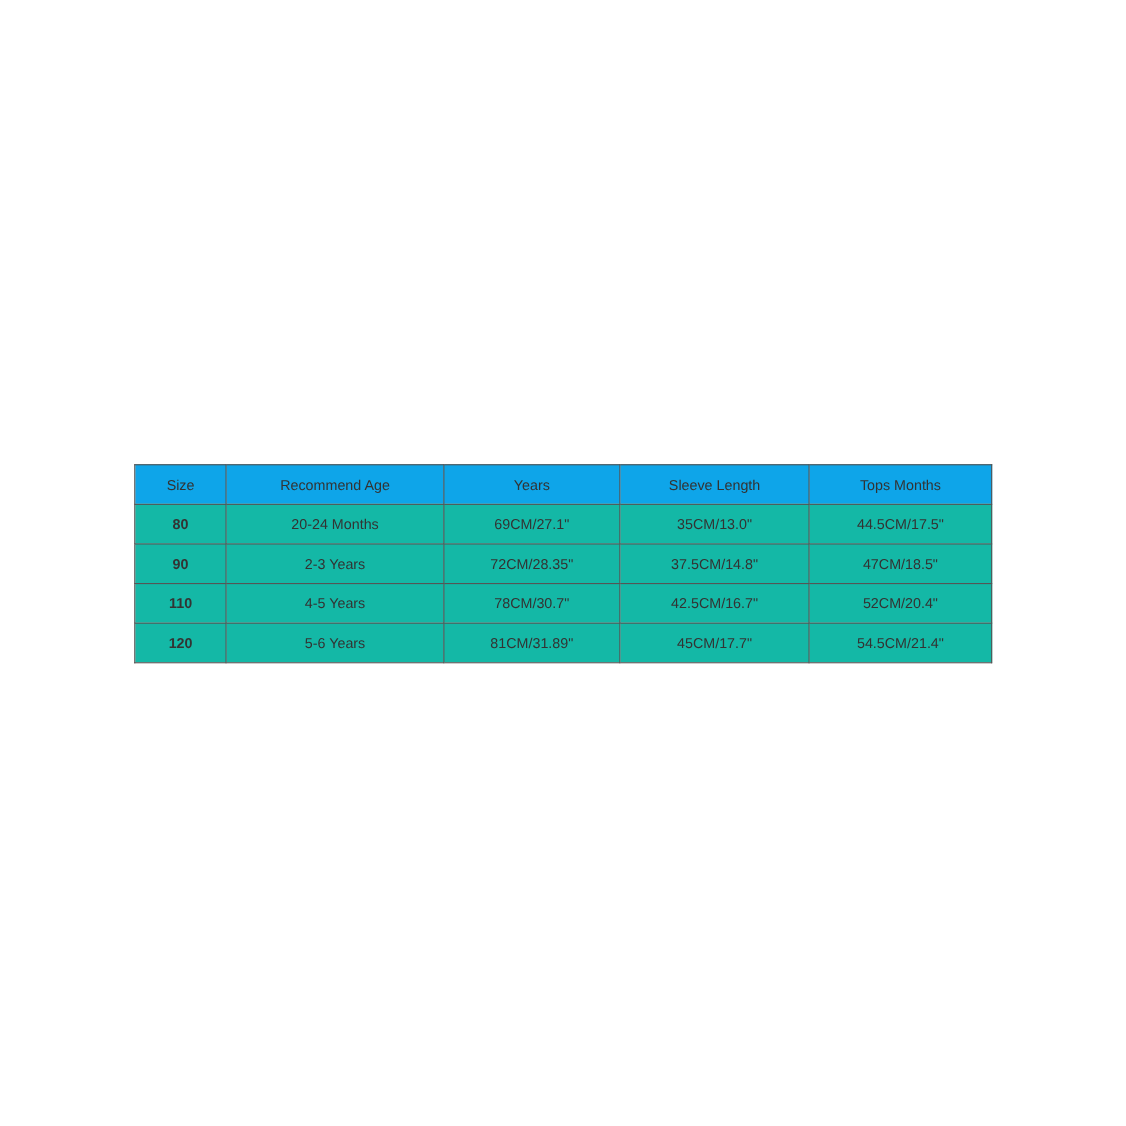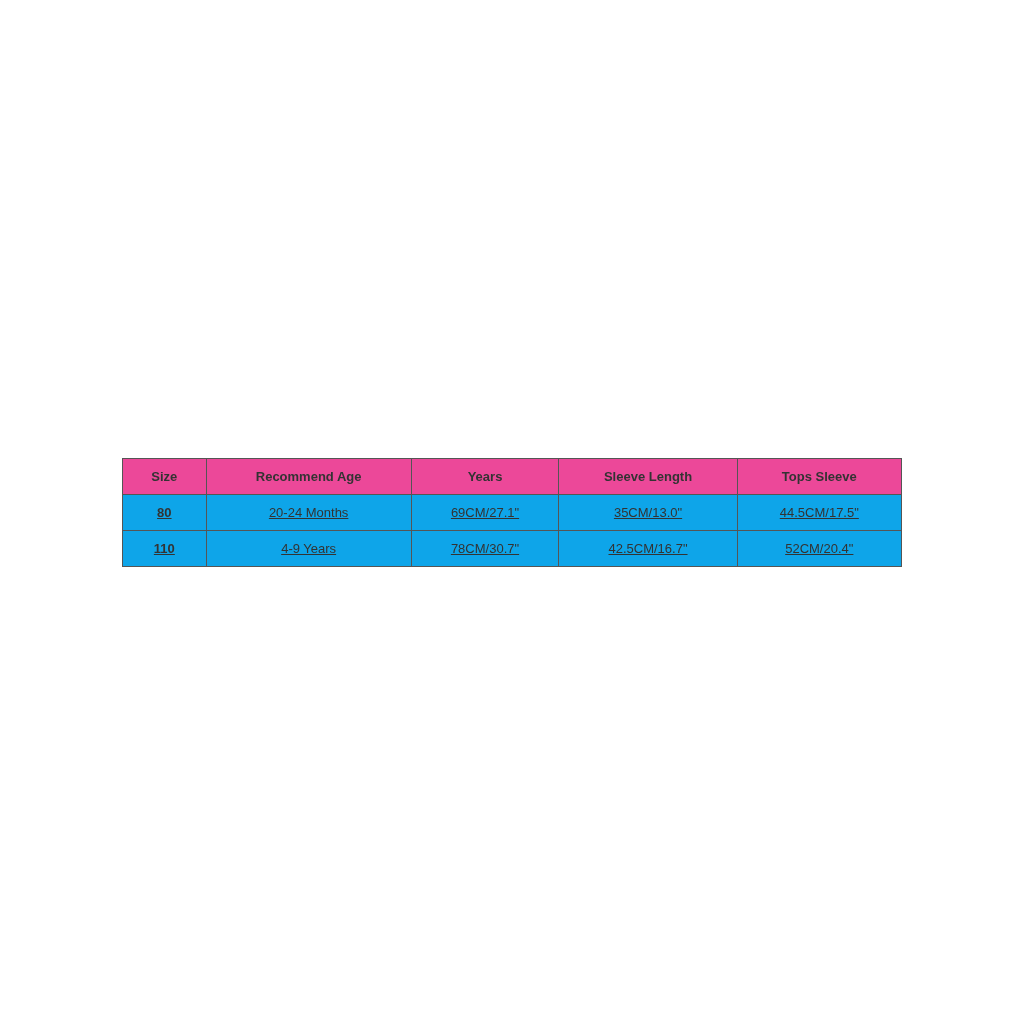--- a/index.html
+++ b/index.html
@@ -33,55 +33,68 @@
       color: #333;
     }
 
     table th, table td {
       border: 1px solid #555;
       padding: 10px 14px;
       text-align: center;
     }
 
     table th {
-      font-weight: bold;
-      background-color: #ec4899;
+      font-weight: normal;
+      background-color: #0ea5e9;
     }
 
     table td {
-      background-color: #0ea5e9;
-      text-decoration: underline;
+      background-color: #14b8a6;
     }
   </style>
 </head>
 <body>
 
 <div class="table-container">
   <table>
     <thead>
       <tr>
 
       <th>Size</th>
           <th>Recommend Age</th>
           <th>Years</th>
           <th>Sleeve Length</th>
-          <th>Tops Sleeve</th>
+          <th>Tops Months</th>
         </tr>
     </thead>
     <tbody>
 
     <tr>
           <td style="font-weight: bold;">80</td>
           <td>20-24 Months</td>
           <td>69CM/27.1"</td>
           <td>35CM/13.0"</td>
           <td>44.5CM/17.5"</td>
         </tr>
         <tr>
+          <td style="font-weight: bold;">90</td>
+          <td>2-3 Years</td>
+          <td>72CM/28.35"</td>
+          <td>37.5CM/14.8"</td>
+          <td>47CM/18.5"</td>
+        </tr>
+        <tr>
           <td style="font-weight: bold; margin-left: 48px;">110</td>
-          <td>4-9 Years</td>
+          <td>4-5 Years</td>
           <td>78CM/30.7"</td>
           <td>42.5CM/16.7"</td>
           <td>52CM/20.4"</td>
+        </tr>
+        <tr>
+          <td style="font-weight: bold;">120</td>
+          <td>5-6 Years</td>
+          <td>81CM/31.89"</td>
+          <td>45CM/17.7"</td>
+          <td>54.5CM/21.4"</td>
         </tr>
       </tbody>
   </table>
 </div>
 
 </body></html>

